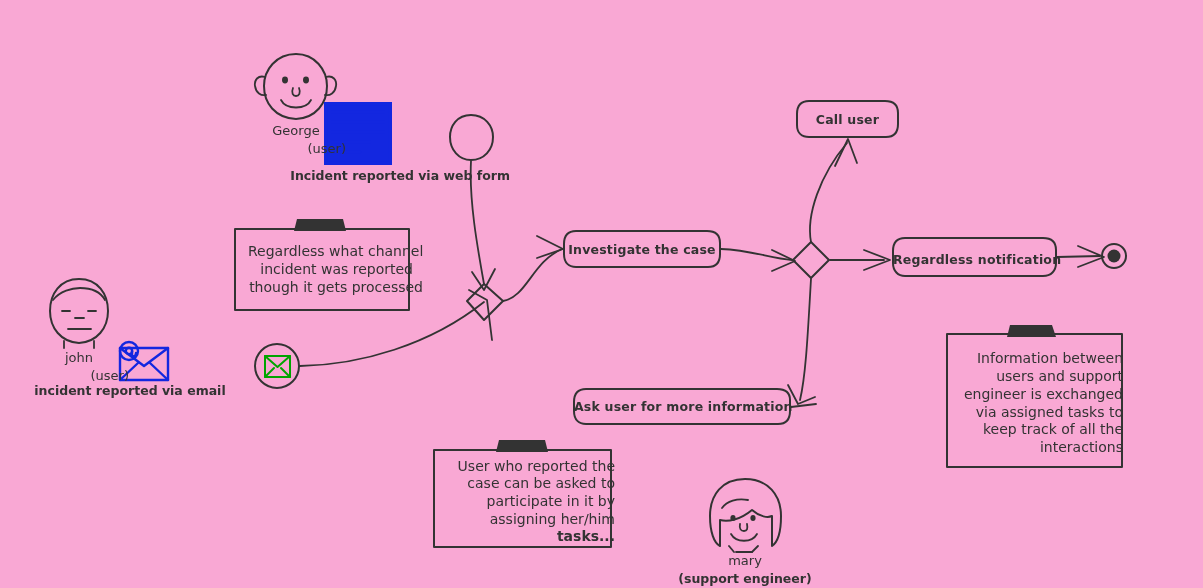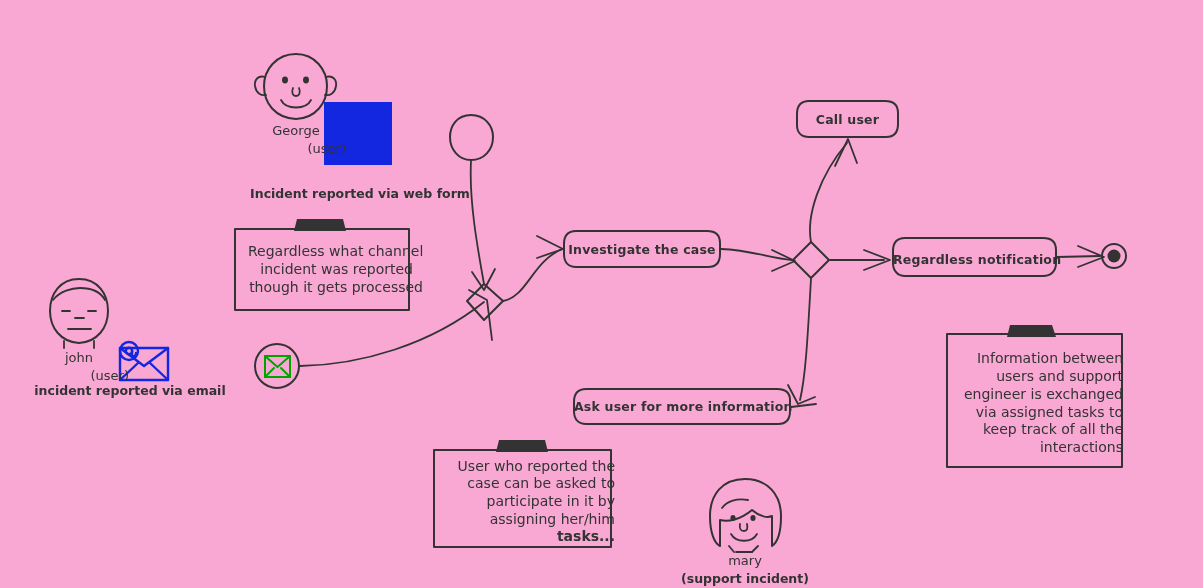--- a/index.html
+++ b/index.html
@@ -217,28 +217,28 @@
     </g>
 
     <g>
       <path class="stroke-thin" d="M791 407 L816 404"></path>
     </g>
 
   </svg>
 
   <div class="lbl actor-name" style="left:246px; top:123px; width:100px;">George</div>
   <div class="lbl actor-role" style="left:246px; top:141px; width:100px;">(user)</div>
-  <div class="lbl caption" style="left:210px; top:186px; width:300px;">Incident reported via web form</div>
+  <div class="lbl caption" style="left:210px; top:168px; width:300px;text-align:right;">Incident reported via web form</div>
 
   <div class="lbl actor-name" style="left:29px; top:350px; width:100px;">john</div>
   <div class="lbl actor-role" style="left:29px; top:368px; width:100px;">(user)</div>
   <div class="lbl caption" style="left:-10px; top:383px; width:280px;">incident reported via email</div>
 
   <div class="lbl actor-name" style="left:695px; top:553px; width:100px;">mary</div>
-  <div class="lbl caption" style="left:645px; top:571px; width:200px;">(support incident)</div>
+  <div class="lbl caption" style="left:645px; top:571px; width:200px;">(support engineer)</div>
 
   <div class="lbl node-label" style="left:564px; top:242px; width:156px;">Investigate the case</div>
   <div class="lbl node-label" style="left:797px; top:112px; width:101px;">Call user</div>
   <div class="lbl node-label" style="left:574px; top:399px; width:216px;">Ask user for more information</div>
   <div class="lbl node-label" style="left:893px; top:252px; width:163px;">Regardless notification</div>
 
   <div class="lbl note-text" style="left:248px; top:242px; width:165px;">Regardless what channel</div>
   <div class="lbl note-text" style="left:248px; top:260px; width:165px;">incident was reported</div>
   <div class="lbl note-text" style="left:248px; top:278px; width:175px;">though it gets processed</div>
 

